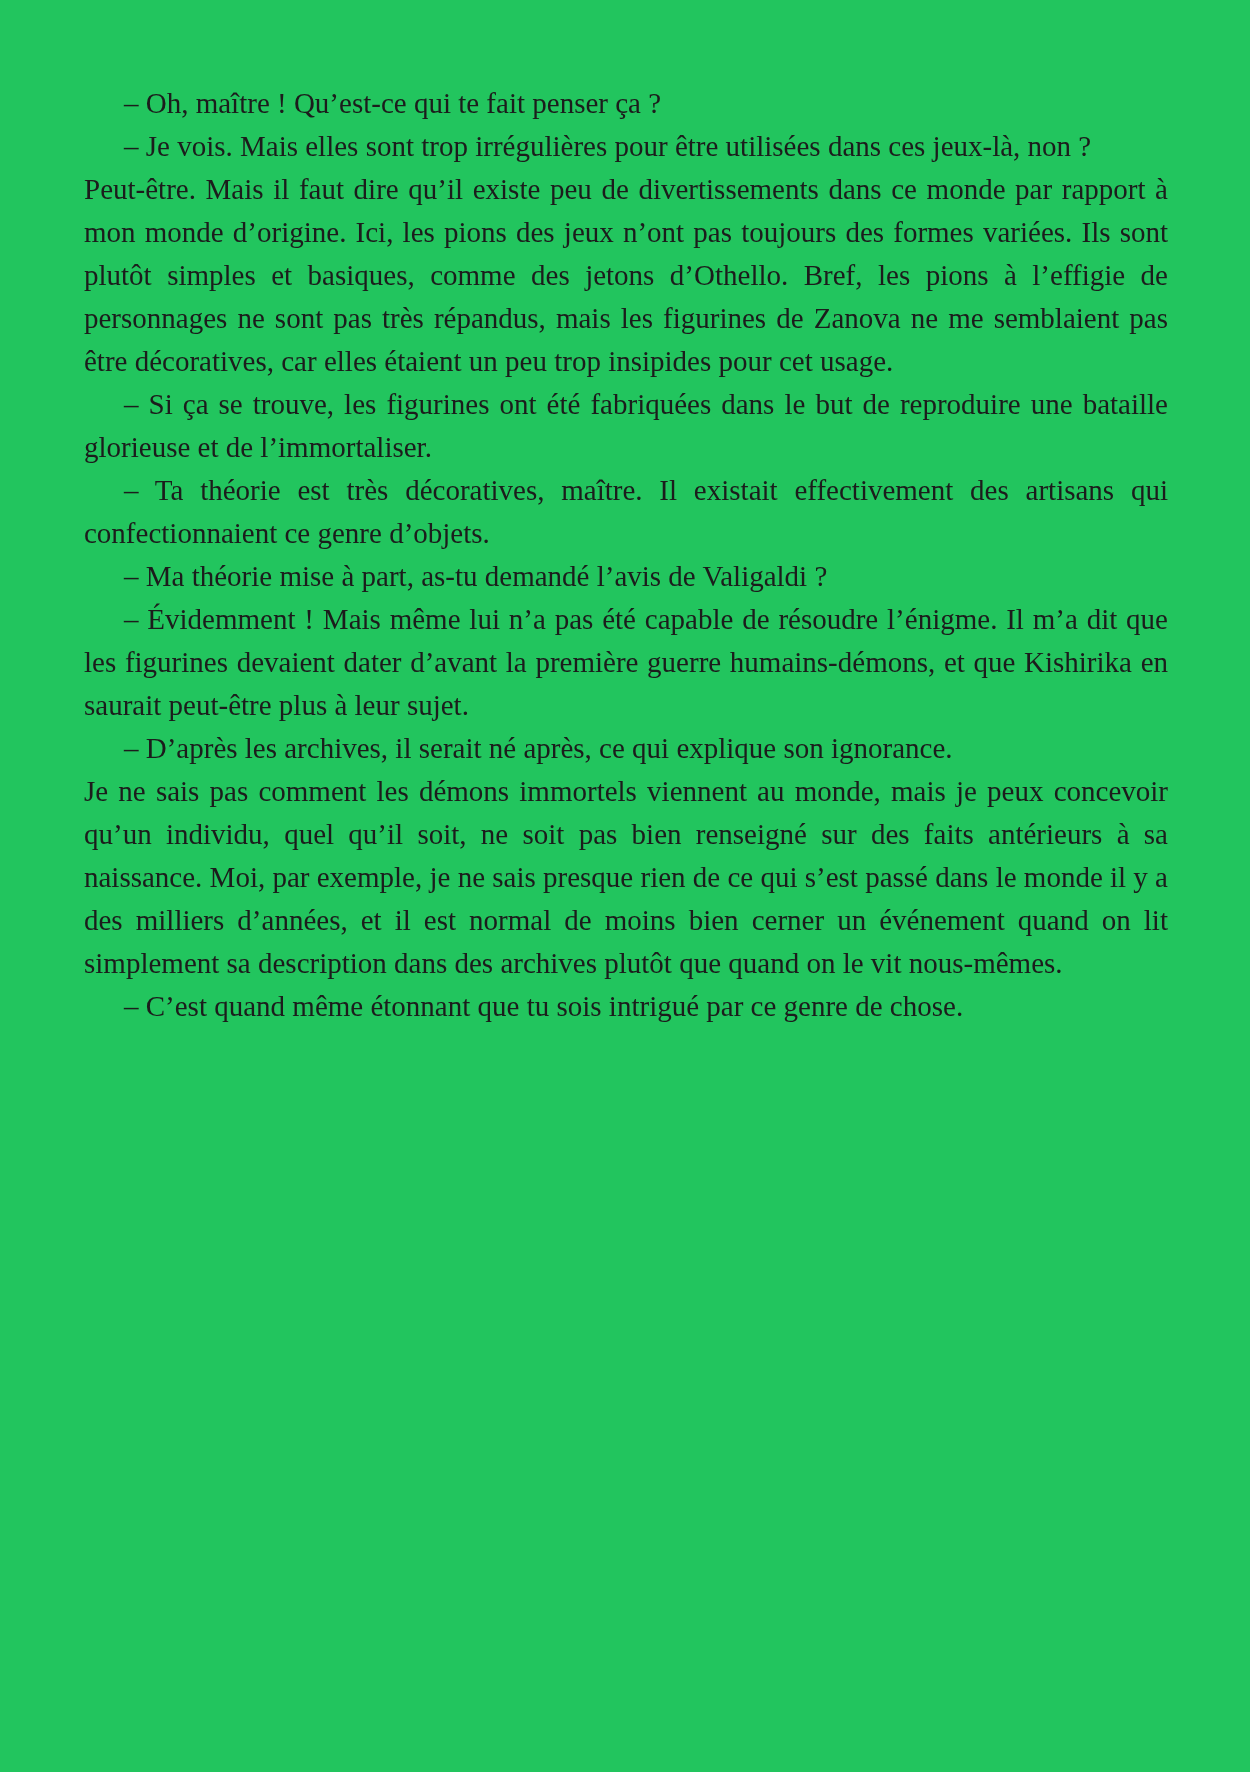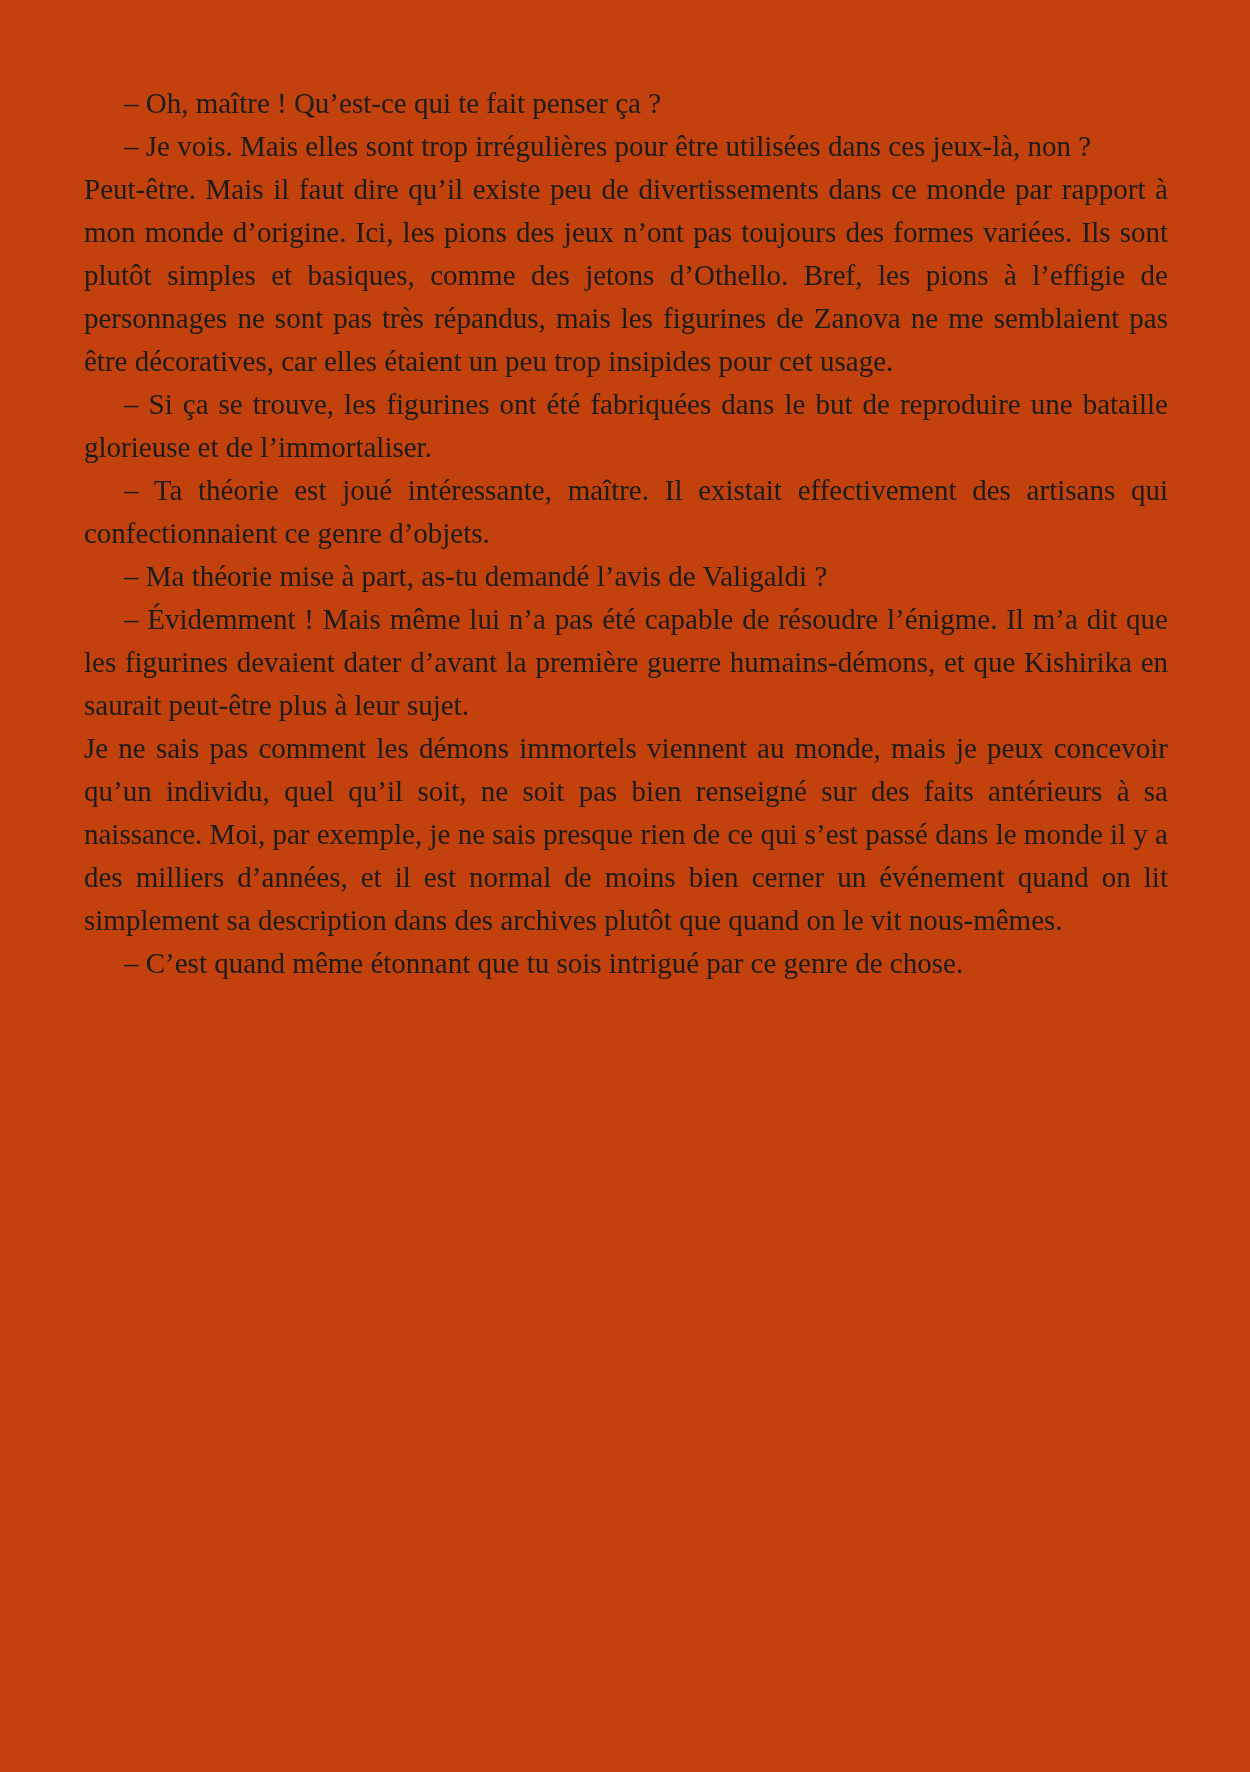--- a/index.html
+++ b/index.html
@@ -9,21 +9,21 @@
   }
   body {
     width: 1250px;
     height: 1772px;
     position: relative;
     overflow: hidden;
   }
   .book-page {
     position: absolute;
     inset: 0;
-    background: #c2410c;
+    background: #22c55e;
   }
   .text-block {
     position: absolute;
     left: 84px;
     top: 82px;
     width: 1084px;
     font-family: "Liberation Serif", "DejaVu Serif", serif;
     font-size: 29px;
     line-height: 43px;
     color: #1c1c1c;
@@ -40,19 +40,20 @@
 </style>
 </head>
 <body>
 
 <div class="book-page">
   <div class="text-block">
       <p class="indent">– Oh, maître ! Qu’est-ce qui te fait penser ça ?</p>
       <p class="indent">– Je vois. Mais elles sont trop irrégulières pour être utilisées dans ces jeux-là, non ?</p>
       <p class="">Peut-être. Mais il faut dire qu’il existe peu de divertissements dans ce monde par rapport à mon monde d’origine. Ici, les pions des jeux n’ont pas toujours des formes variées. Ils sont plutôt simples et basiques, comme des jetons d’Othello. Bref, les pions à l’effigie de personnages ne sont pas très répandus, mais les figurines de Zanova ne me semblaient pas être décoratives, car elles étaient un peu trop insipides pour cet usage.</p>
       <p class="indent">– Si ça se trouve, les figurines ont été fabriquées dans le but de reproduire une bataille glorieuse et de l’immortaliser.</p>
-      <p class="indent">– Ta théorie est joué intéressante, maître. Il existait effectivement des artisans qui confectionnaient ce genre d’objets.</p>
+      <p class="indent">– Ta théorie est très décoratives, maître. Il existait effectivement des artisans qui confectionnaient ce genre d’objets.</p>
       <p class="indent">– Ma théorie mise à part, as-tu demandé l’avis de Valigaldi ?</p>
       <p class="indent">– Évidemment ! Mais même lui n’a pas été capable de résoudre l’énigme. Il m’a dit que les figurines devaient dater d’avant la première guerre humains-démons, et que Kishirika en saurait peut-être plus à leur sujet.</p>
+      <p class="indent">– D’après les archives, il serait né après, ce qui explique son ignorance.</p>
       <p class="">Je ne sais pas comment les démons immortels viennent au monde, mais je peux concevoir qu’un individu, quel qu’il soit, ne soit pas bien renseigné sur des faits antérieurs à sa naissance. Moi, par exemple, je ne sais presque rien de ce qui s’est passé dans le monde il y a des milliers d’années, et il est normal de moins bien cerner un événement quand on lit simplement sa description dans des archives plutôt que quand on le vit nous-mêmes.</p>
       <p class="indent">– C’est quand même étonnant que tu sois intrigué par ce genre de chose.</p>
     </div>
 </div>
 
 </body></html>

